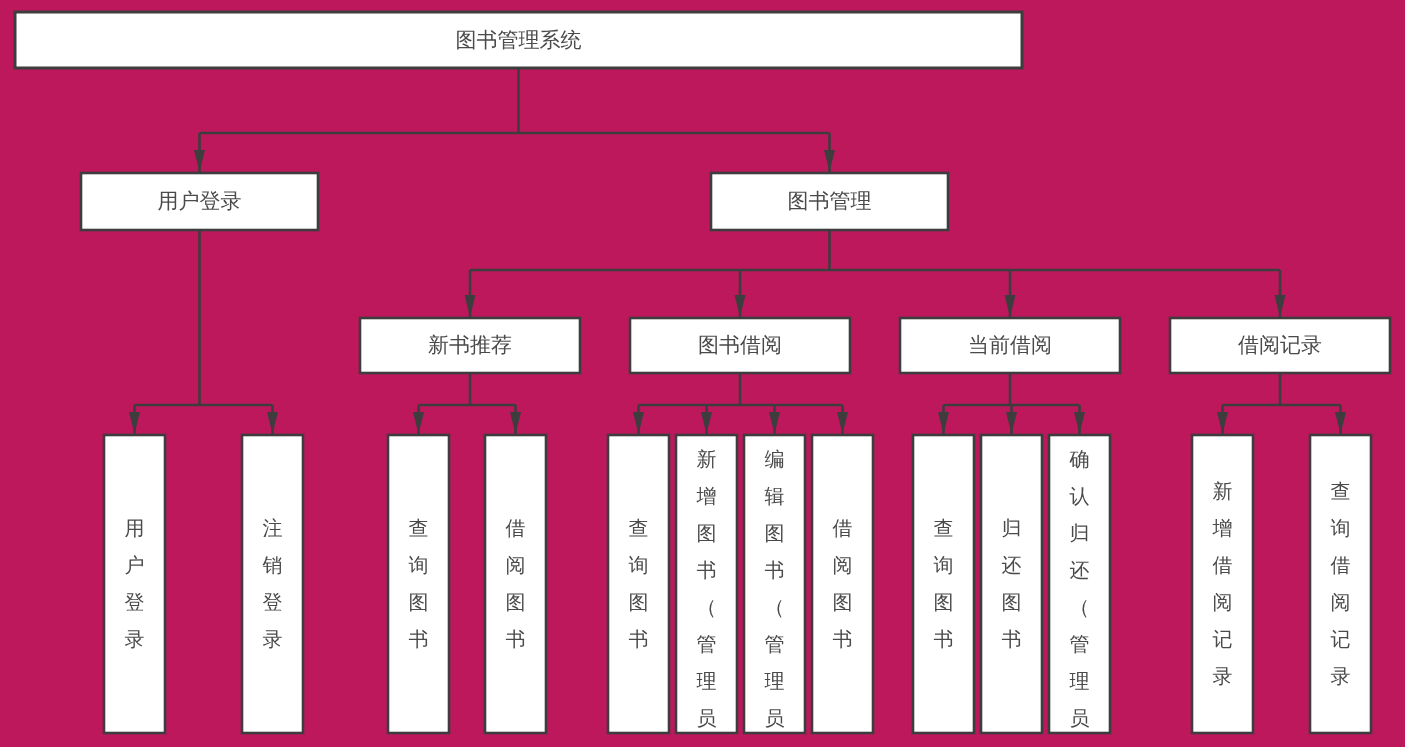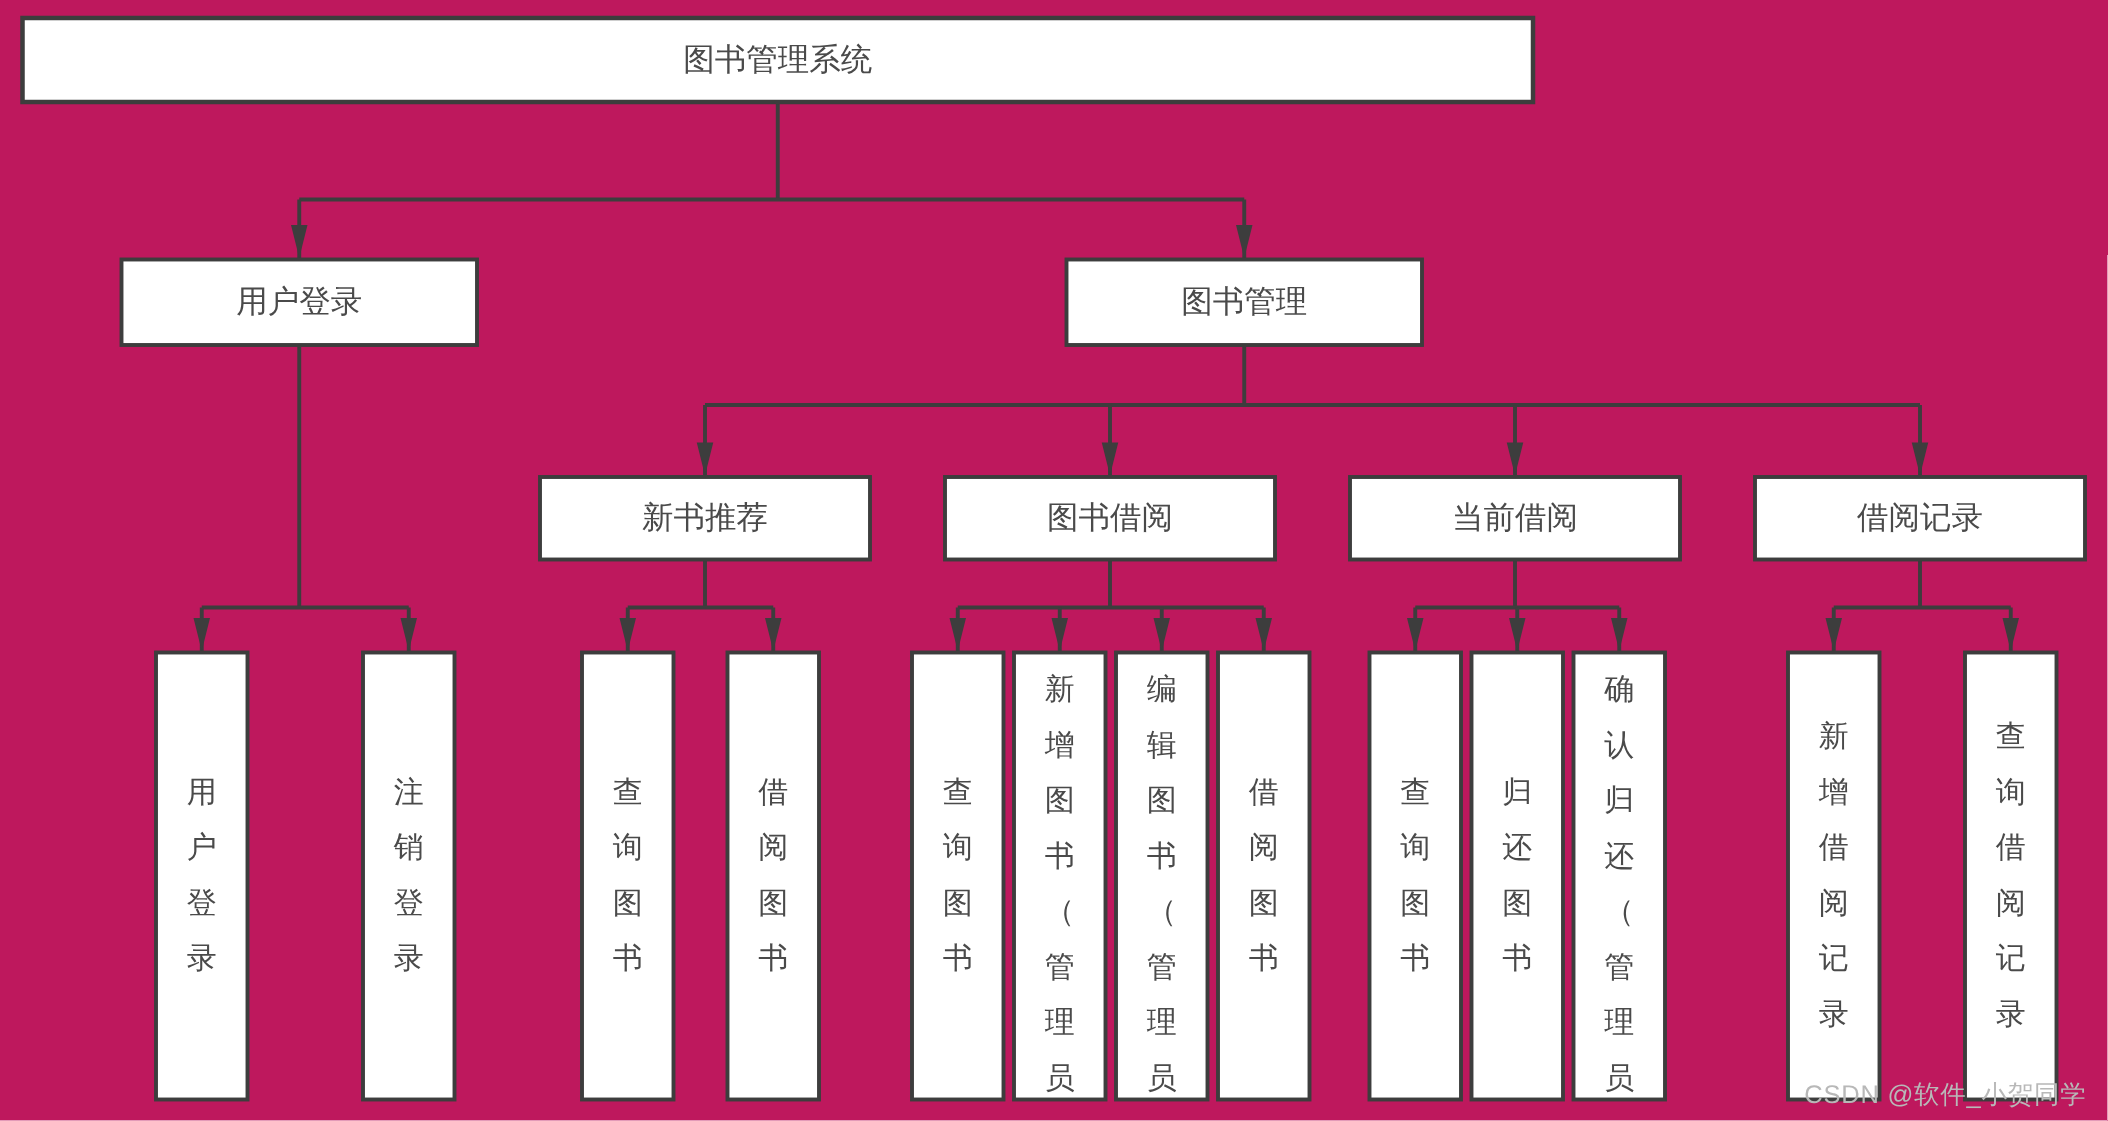--- a/index.html
+++ b/index.html
@@ -213,14 +213,13 @@
         <g>
           <rect x="1192" y="435" width="61" height="298" class="node-box"></rect>
           <text x="1222.5" class="node-label vertical"><tspan x="1222.5" y="492.5">新</tspan><tspan x="1222.5" y="529.5">增</tspan><tspan x="1222.5" y="566.5">借</tspan><tspan x="1222.5" y="603.5">阅</tspan><tspan x="1222.5" y="640.5">记</tspan><tspan x="1222.5" y="677.5">录</tspan></text>
         </g>
         <g>
           <rect x="1310" y="435" width="61" height="298" class="node-box"></rect>
           <text x="1340.5" class="node-label vertical"><tspan x="1340.5" y="492.5">查</tspan><tspan x="1340.5" y="529.5">询</tspan><tspan x="1340.5" y="566.5">借</tspan><tspan x="1340.5" y="603.5">阅</tspan><tspan x="1340.5" y="640.5">记</tspan><tspan x="1340.5" y="677.5">录</tspan></text>
         </g>
       </g>
   </svg>
-  <div class="watermark-text">CSDN @软件_小贺同学</div>
 </div>
 
 </body></html>

